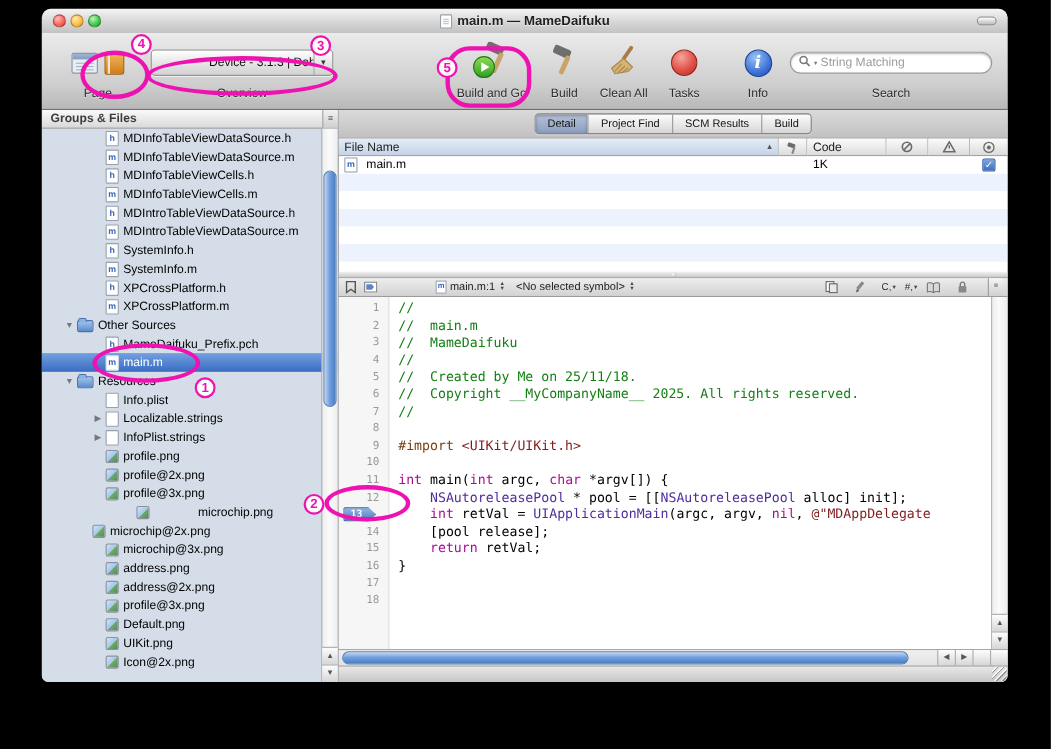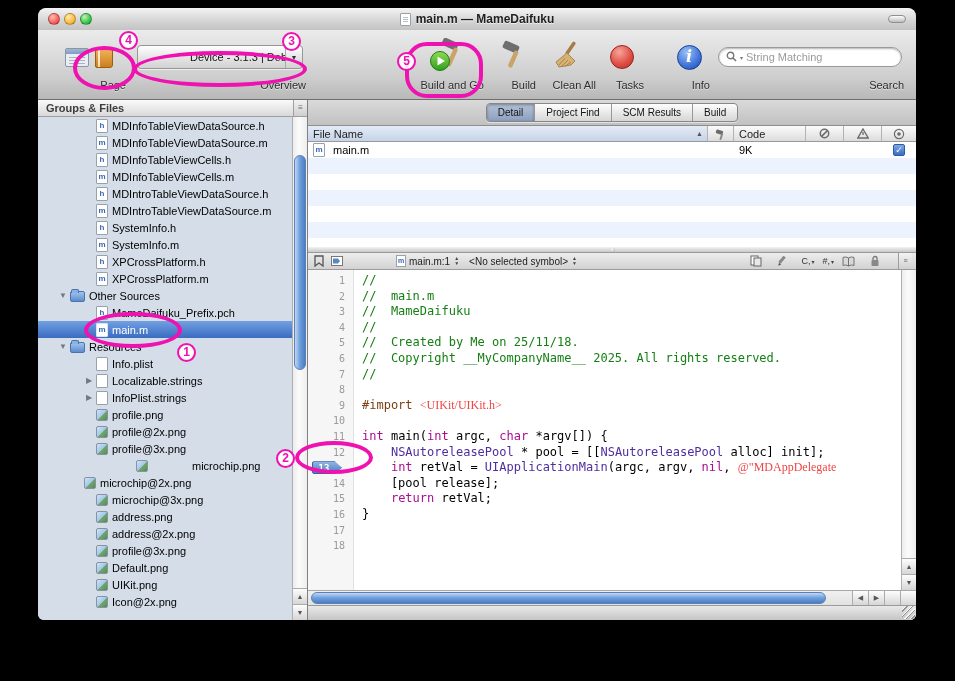--- a/index.html
+++ b/index.html
@@ -20,21 +20,21 @@
   .proxy-doc::after { content:""; position:absolute; left:2px; top:3px; right:2px; height:1px; background:#b9bfc7; box-shadow:0 2px 0 #b9bfc7, 0 4px 0 #b9bfc7; }
   .title { font-size:12px; font-weight:bold; color:#1f1f1f; text-shadow:0 1px 0 rgba(255,255,255,.65); }
   .tb-pill { position:absolute; right:10px; top:7px; width:18px; height:8px; border-radius:4px;
              background:linear-gradient(#fdfdfd,#bdbdbd); border:1px solid #8f8f8f; }
 
   
   .toolbar { position:absolute; top:22px; left:0; right:0; height:70px;
              background:linear-gradient(#ebebeb,#cecece 68%,#b8b8b8); border-bottom:1px solid #6f6f6f; }
   .tb-item { position:absolute; top:5px; height:60px; text-align:center; }
   .tb-iconzone { height:44px; display:flex; align-items:center; justify-content:center; gap:6px; }
-  .tb-label { font-size:11px; color:#2c2c2c; text-shadow:0 1px 0 rgba(255,255,255,.55); white-space:nowrap;text-align:right; }
+  .tb-label { font-size:11px; color:#2c2c2c; text-shadow:0 1px 0 rgba(255,255,255,.55); white-space:nowrap; }
   .pg-icon1 { width:24px; height:19px; background:#e9eef5; border:1px solid #8a94a2; border-radius:2px; position:relative; }
   .pg-icon1::before { content:""; position:absolute; left:0; right:0; top:0; height:5px; background:linear-gradient(#9fb6d4,#7f9cc2); }
   .pg-icon1::after { content:""; position:absolute; left:3px; top:8px; right:3px; height:1px; background:#a8b2c0; box-shadow:0 3px 0 #a8b2c0, 0 6px 0 #a8b2c0; }
   .pg-icon2 { width:18px; height:21px; background:linear-gradient(#f4b85a,#cd7d1e); border:1px solid #9a5e10; border-radius:2px 3px 3px 2px; position:relative; }
   .pg-icon2::before { content:""; position:absolute; left:2px; top:0; bottom:0; width:2px; background:rgba(255,255,255,.75); }
   .popup { height:24px; background:linear-gradient(#ffffff,#e6e6e6 50%,#d2d2d2); border:1px solid #969696; border-radius:4px;
            display:flex; align-items:center; font-size:11px; color:#111; box-shadow:0 1px 0 rgba(255,255,255,.6); }
   .popup .ptxt { flex:1; text-align:left; padding:0 8px; white-space:nowrap; overflow:hidden;margin-left:44px; }
   .popup .parrow { width:17px; align-self:stretch; border-left:1px solid #a8a8a8; display:flex; align-items:center; justify-content:center; font-size:7px; color:#333; }
   .glossy-circle { border-radius:50%; display:flex; align-items:center; justify-content:center; }
@@ -127,21 +127,21 @@
                 background:linear-gradient(#f4f4f4,#d0d0d0); font-size:7px; color:#666; text-align:center; line-height:15px; }
 
   
   .code-area { position:absolute; top:170px; left:0; right:15px; height:320px; background:#fff; overflow:hidden; }
   .gutter-bg { position:absolute; left:0; top:0; bottom:0; width:46px; background:#f6f6f6; border-right:1px solid #e0e0e0; }
   .code-lines { position:absolute; left:0; top:3px; right:0; }
   .code-line { display:flex; height:15.6px; line-height:15.6px; position:relative; }
   .gutter-cell { width:46px; flex-shrink:0; text-align:right; padding-right:9px; color:#9a9a9a;
                  font-family:"DejaVu Sans Mono", monospace; font-size:10px; position:relative; }
   .code-text { padding-left:8px; font-family:"DejaVu Sans Mono", monospace; font-size:12px; white-space:pre; color:#000; }
-  .tok-cm { color:#147f14; } .tok-kw { color:#aa0d91; } .tok-str { color:#ef4444;font-family:Liberation Serif, serif; }
+  .tok-cm { color:#147f14; } .tok-kw { color:#aa0d91; } .tok-str { color:#7f1d1d; }
   .tok-pre { color:#7a3e10; } .tok-cls { color:#4f2d9e; } .tok-pl { color:#000; }
   .bp { position:absolute; left:4px; top:1px; width:30px; height:13px;
         background:linear-gradient(#8fb4e4,#4c7cc0); border:1px solid #3a62a0; border-radius:2px;
         clip-path:polygon(0 0,76% 0,100% 50%,76% 100%,0 100%);
         color:#fff; font-size:9px; font-weight:bold; text-align:center; line-height:12px; padding-right:6px; }
   .ed-vscroll { position:absolute; top:170px; right:0; width:15px; height:320px; border-left:1px solid #b0b0b0;
                 background:linear-gradient(to right,#ededed,#fbfbfb 45%,#ededed); }
   .hscroll { position:absolute; left:0; right:0; top:490px; height:15px; border-top:1px solid #a8a8a8;
              background:linear-gradient(#f0f0f0,#e2e2e2); }
   .thumb-h { position:absolute; top:1px; height:12px; border-radius:6px;
@@ -375,21 +375,21 @@
           <div class="sb-row" style="padding-left: 44px;">
             <span class="tri"></span>
             <span class="fi png"></span>
             <span class="sb-label">profile@2x.png</span>
           </div>
           <div class="sb-row" style="padding-left: 44px;">
             <span class="tri"></span>
             <span class="fi png"></span>
             <span class="sb-label">profile@3x.png</span>
           </div>
-          <div class="sb-row" style="padding-left: 44px; gap: 40px;">
+          <div class="sb-row" style="padding-left: 32px; gap: 40px;">
             <span class="tri"></span>
             <span class="fi png"></span>
             <span class="sb-label">microchip.png</span>
           </div>
           <div class="sb-row" style="padding-left: 32px;">
             <span class="tri"></span>
             <span class="fi png"></span>
             <span class="sb-label">microchip@2x.png</span>
           </div>
           <div class="sb-row" style="padding-left: 44px;">
@@ -480,21 +480,21 @@
         </div>
       </div>
 
       <div class="dtable-body" id="dt-body">
           <div class="dt-row">
             <div class="dt-name">
               <span class="fi doc">m</span>
               <span>main.m</span>
             </div>
             <div class="dt-hammer"></div>
-            <div class="dt-code">9K</div>
+            <div class="dt-code">1K</div>
             <div class="dt-err"></div>
             <div class="dt-warn"></div>
             <div class="dt-target">
               <span class="cb checked">✓</span>
             </div>
           </div>
           <div class="dt-stripe alt"></div>
           <div class="dt-stripe"></div>
           <div class="dt-stripe alt"></div>
           <div class="dt-stripe"></div>

